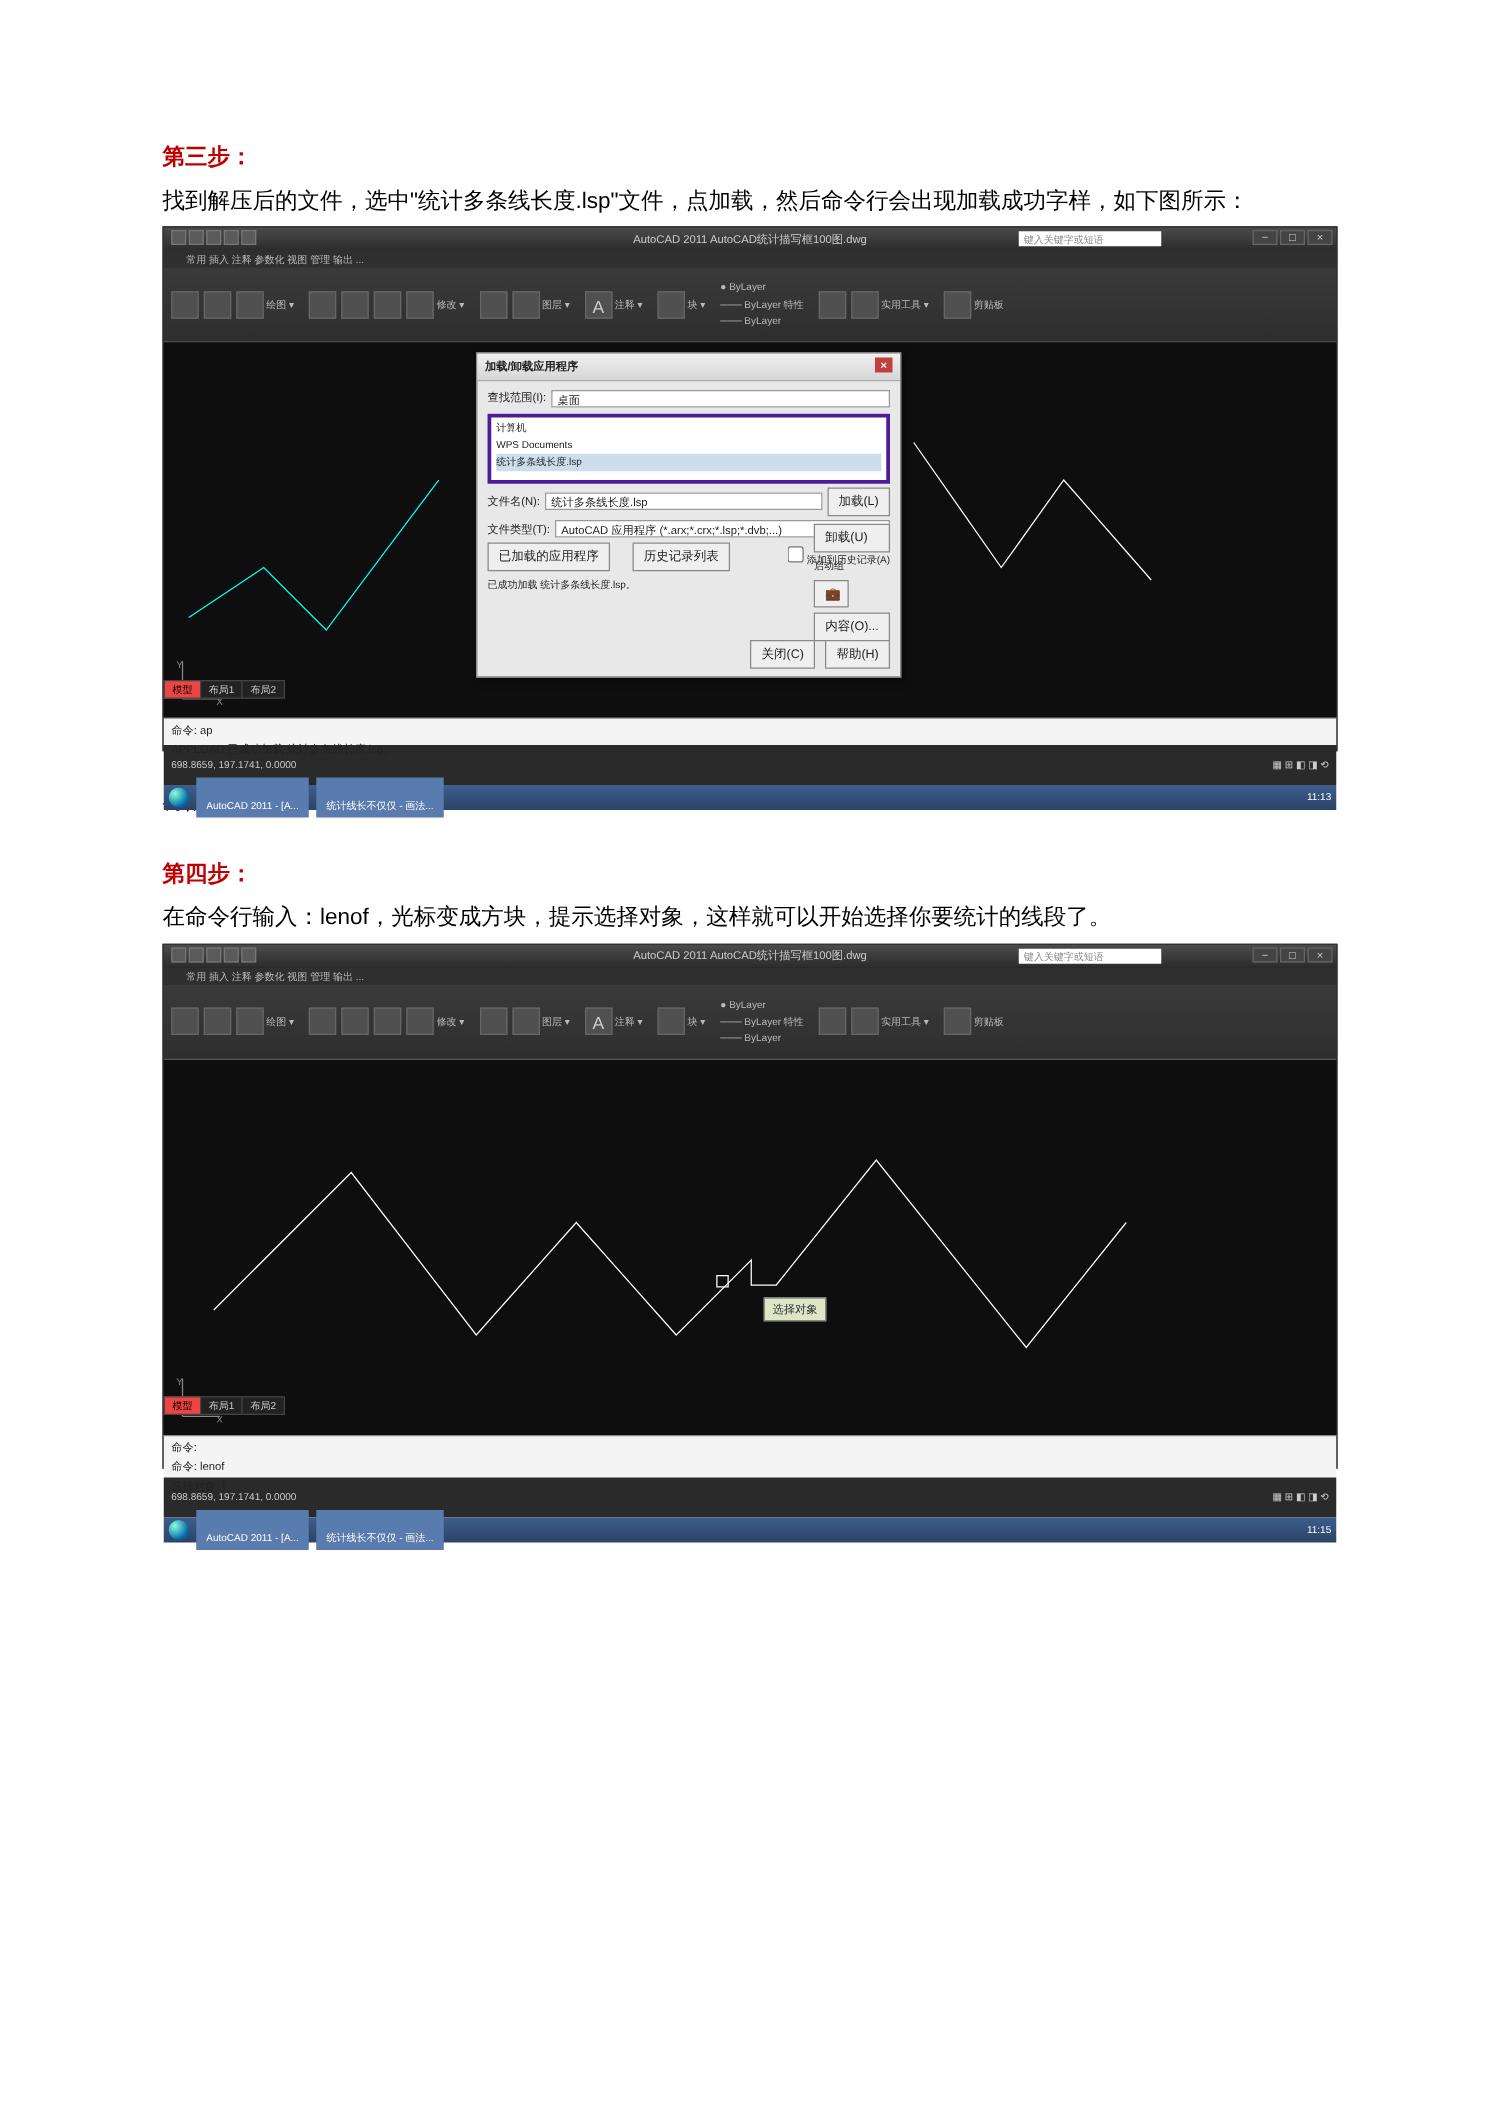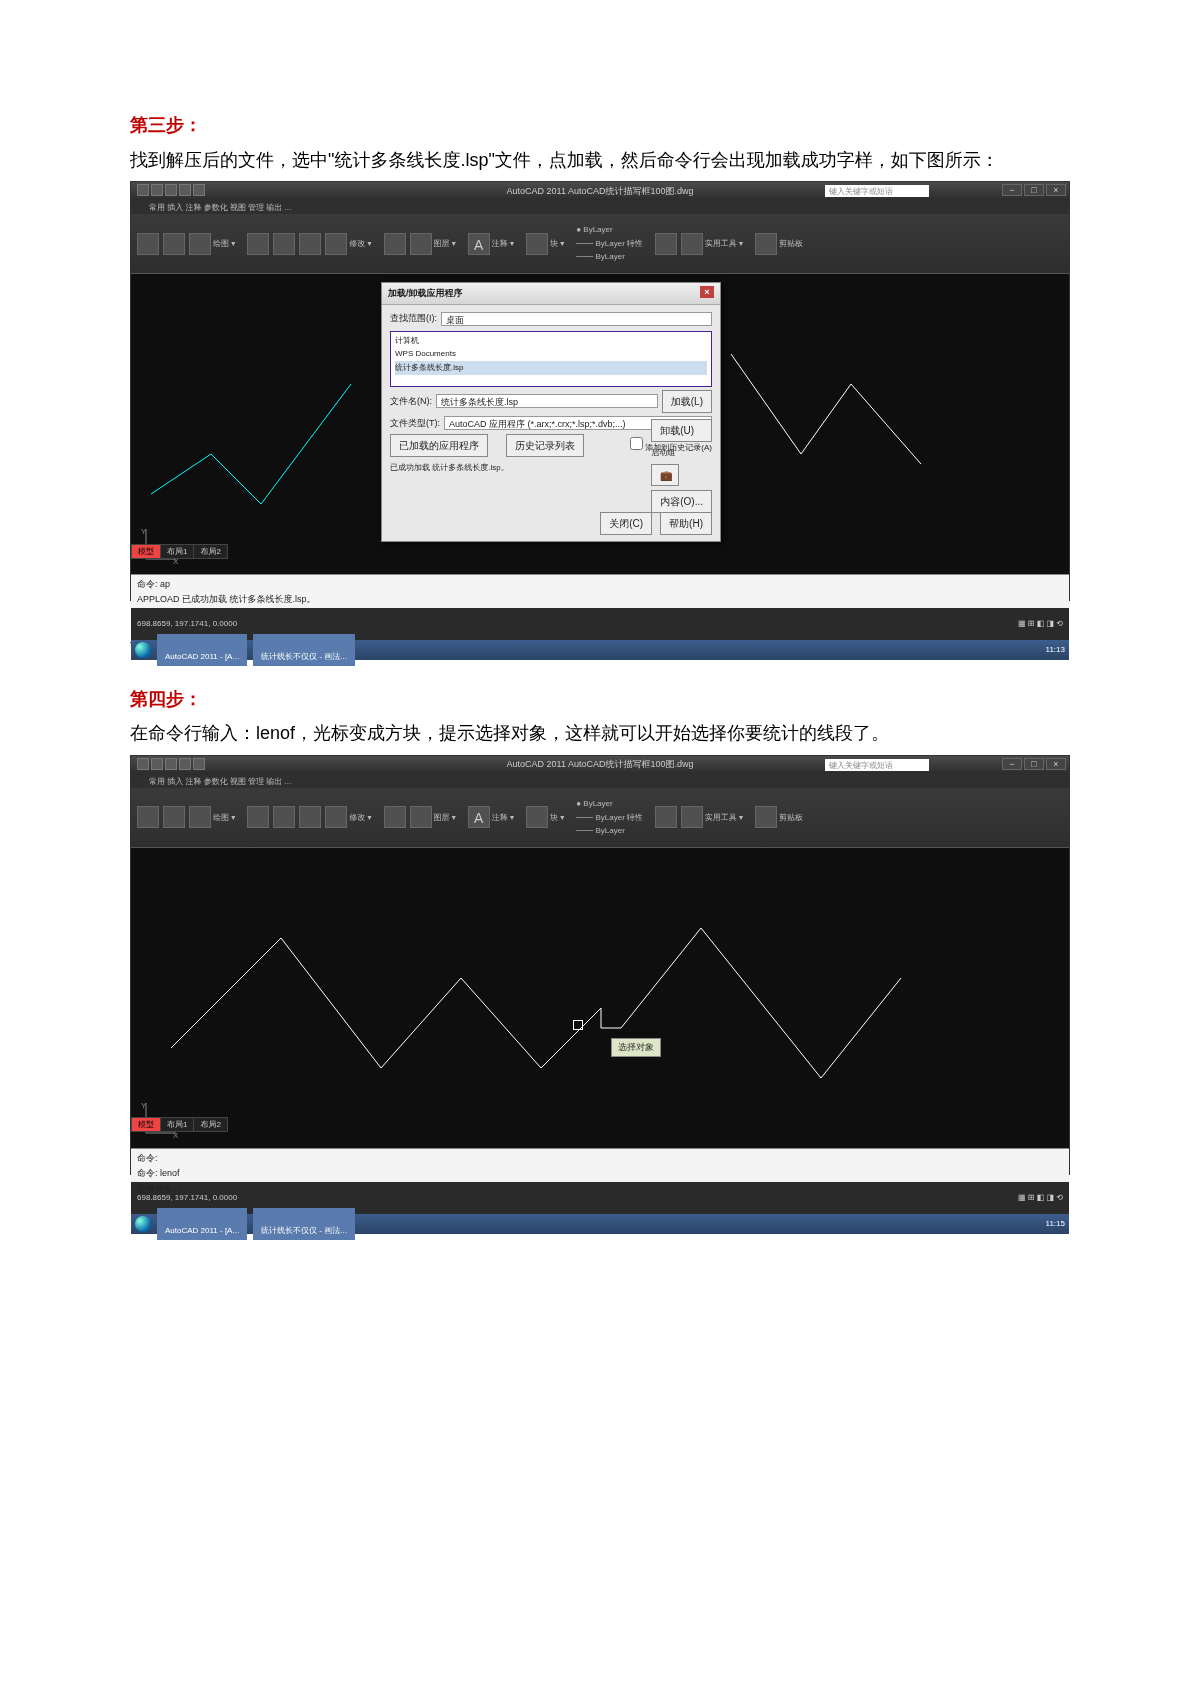--- a/index.html
+++ b/index.html
@@ -88,26 +88,26 @@
       box-shadow: 2px 2px 6px rgba(0,0,0,.6);
       font-size: 9px;
       color: #222;
       padding: 4px 8px;
     }
     .dlg-title { background: linear-gradient(#f0f0f0,#d6d6d6); margin:-4px -8px 6px; padding:3px 6px; font-weight:bold; border-bottom:1px solid #aaa; display:flex; justify-content:space-between;gap:12px; }
     .dlg-close { width:14px; height:12px; background:#c04040; color:#fff; text-align:center; line-height:12px; font-size:9px; }
     .dlg-row { margin: 3px 0; display:flex; align-items:center; gap:4px; }
     .dlg-input { flex:1; background:#fff; border:1px solid #999; height:14px; padding:0 4px; font-size:9px; }
     .dlg-btn { background:#efefef; border:1px solid #888; padding:2px 8px; font-size:10px; }
-    .dlg-list { margin-top:4px; border:1px solid #4c1d95; background:#fff; height:48px; padding:2px 4px; font-size:8px; overflow:hidden; }
+    .dlg-list { margin-top:4px; border:3px solid #4c1d95; background:#fff; height:48px; padding:2px 4px; font-size:8px; overflow:hidden; }
     .dlg-list-header { display:flex; gap:24px; font-weight:bold; border-bottom:1px solid #ccc; margin-bottom:2px; }
     .dlg-btns-right { position:absolute; right:8px; top:136px; display:flex; flex-direction:column; gap:4px; }
     .dlg-foot { position:absolute; bottom:6px; right:8px; display:flex; gap:8px; }
     .cmdline {
-      height: 34px;
+      height: 22px;
       background: #f4f4f4;
       border-top: 1px solid #888;
       font-size: 9px;
       color: #222;
       padding: 2px 6px;
     }
     .statusbar {
       height: 16px;
       background: #2a2a2a;
       display:flex; align-items:center; justify-content:space-between;
@@ -130,21 +130,21 @@
       position:absolute; left:6px; top:2px; display:flex; gap:2px;
     }
     .qa-icon { width:12px; height:12px; background:#5a5a5a; border:1px solid #777; }
     .layers-sel { font-size:8px; color:#bbb; }
     .model-tab {
       position:absolute; bottom:42px; left:0;
       font-size:8px; color:#ccc;
     }
     .model-tab span { background:#222; padding:2px 6px; border:1px solid #444; margin-right:-1px; }
     .model-tab .active { background:#ef4444; color:#000; }
-    .searchbox { position:absolute; right:140px; top:3px; width:104px; height:12px; background:#fff; font-size:8px; color:#888; padding:0 4px;}
+    .searchbox { position:absolute; right:140px; top:3px; width:114px; height:12px; background:#fff; font-size:8px; color:#888; padding:0 4px;}
   </style>
 </head>
 <body>
 
 <div class="step-heading">第三步：</div>
 <div class="body-text">找到解压后的文件，选中"统计多条线长度.lsp"文件，点加载，然后命令行会出现加载成功字样，如下图所示：</div>
 
 <div class="screenshot">
   <div class="titlebar">
     <div class="quick-access">

